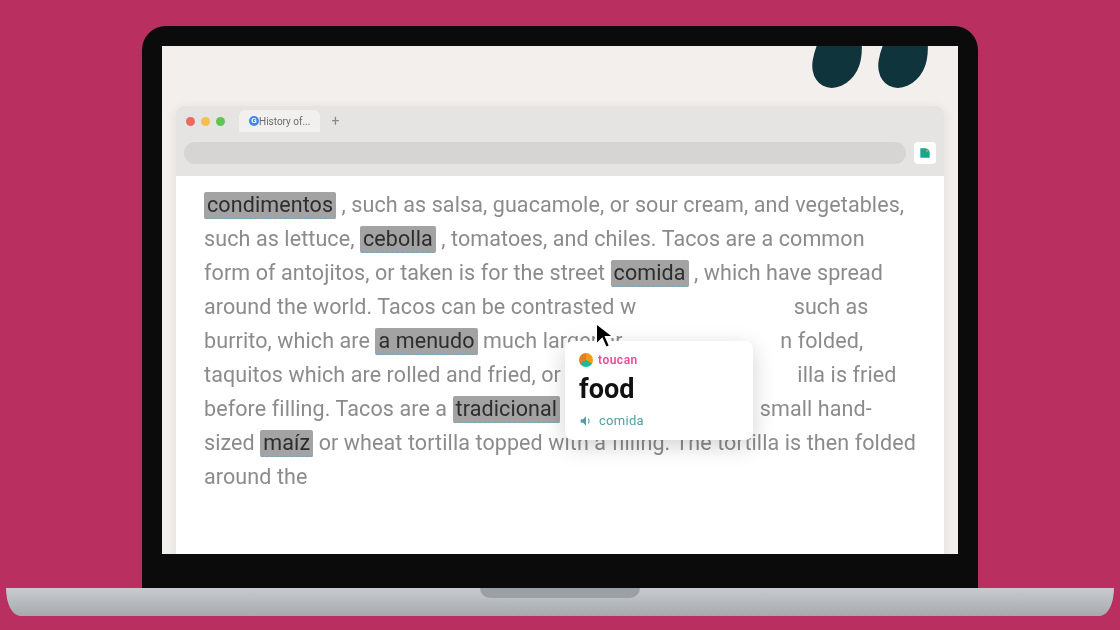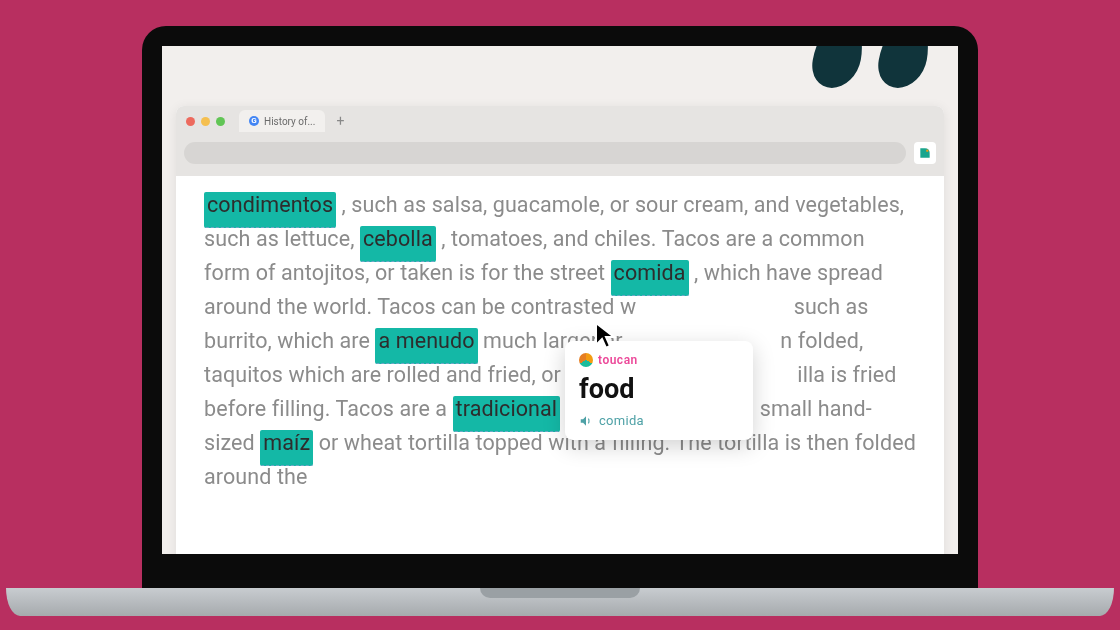--- a/index.html
+++ b/index.html
@@ -113,21 +113,20 @@
   .dot.red { background: #ed6a5e; }
   .dot.yel { background: #f5bf4f; }
   .dot.grn { background: #61c555; }
   .tab {
     background: #f2f0ee;
     height: 22px;
     border-radius: 6px 6px 0 0;
     padding: 0 10px;
     display: flex;
     align-items: center;
-    gap: 5px;
     white-space: nowrap;
   }
   .favicon {
     width: 10px; height: 10px;
     border-radius: 50%;
     background: #4285f4;
     position: relative;
     flex: 0 0 auto;
     color:#fff;
     font-size:8px;
@@ -170,24 +169,24 @@
 
   .content {
     padding: 12px 28px 40px 28px;
     font-size: 21.5px;
     line-height: 1.58;
     color: #8b8b8b;
     letter-spacing: .1px;
   }
 
   .hl {
-    background: #14b8a6;
+    background: #a3a3a3;
     color: #2d2d2d;
     border-radius: 2px;
-    padding: 0 3px 10px 3px;
+    padding: 0 3px 1px 3px;
     border-bottom: 1px dashed #6fa7c7;
     cursor: pointer;
   }
 
   
   .tip {
     position: absolute;
     left: 389px;
     top: 235px;
     width: 160px;

